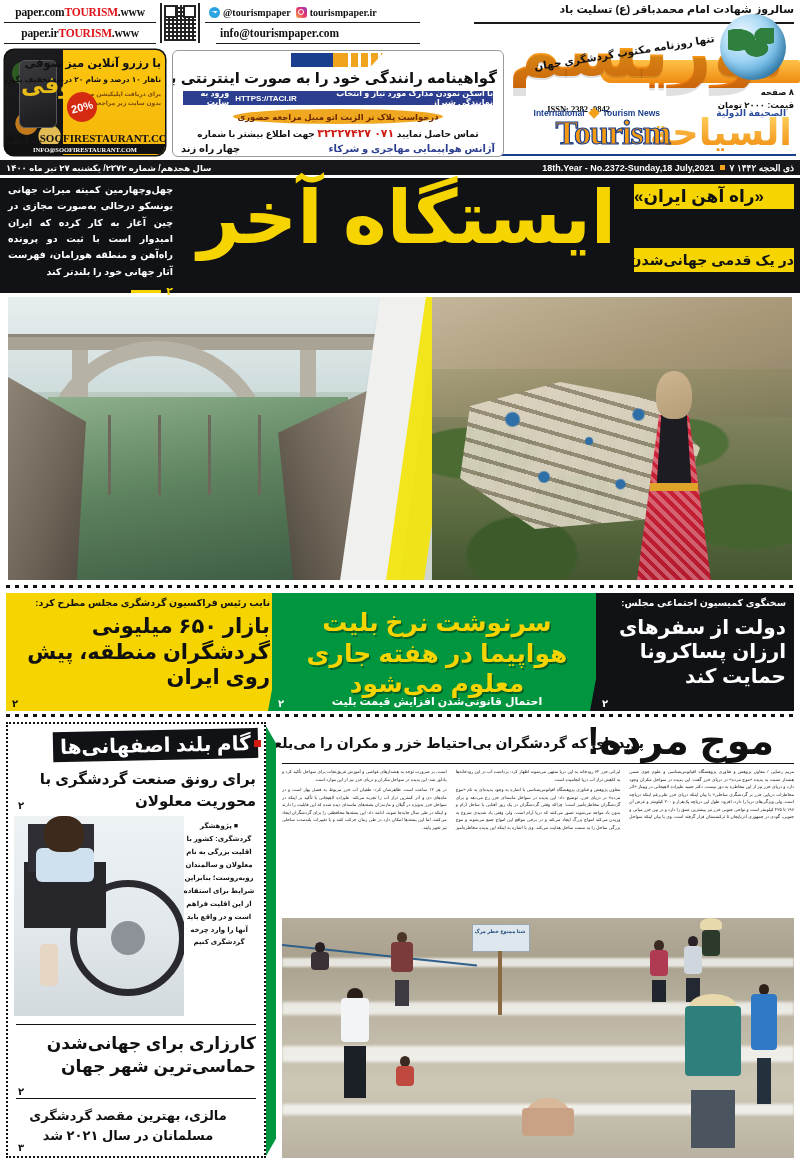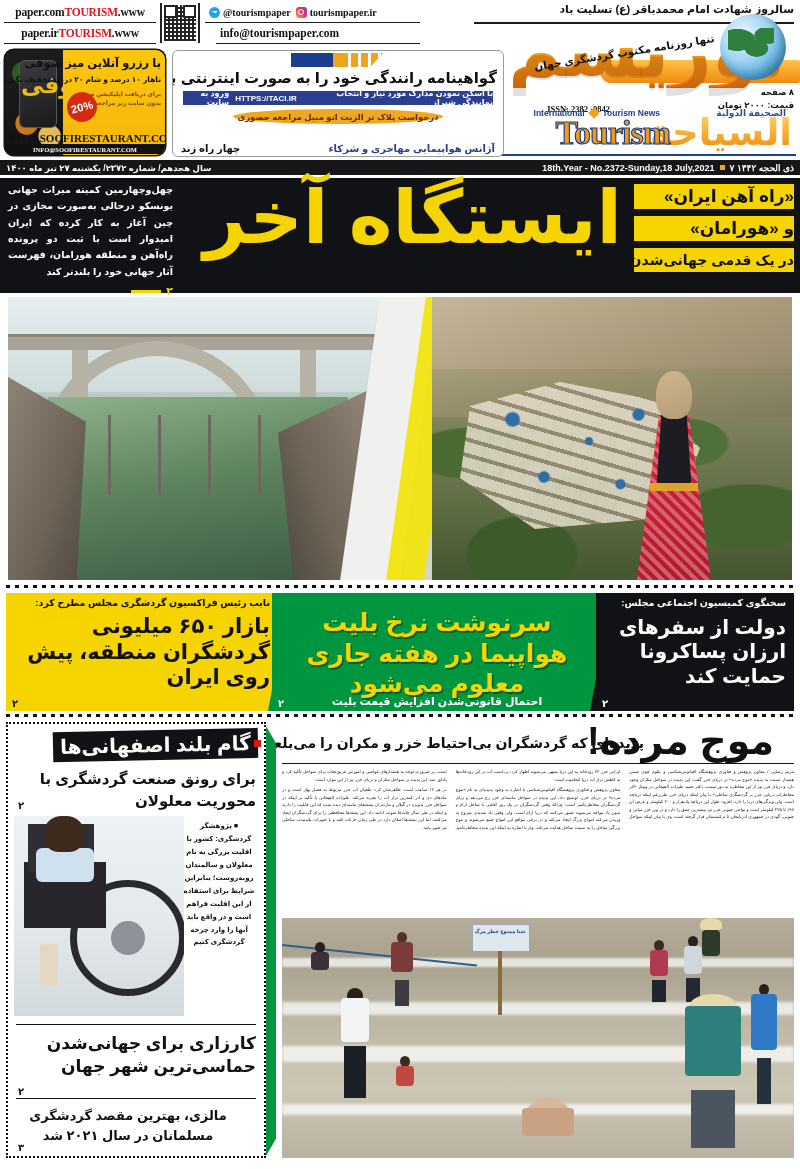--- a/index.html
+++ b/index.html
@@ -145,25 +145,25 @@
     color:#fff;display:flex;align-items:center;justify-content:space-between;padding:0 6px;
     box-sizing:border-box;}
   .datebar .en{font-size:9px;font-weight:bold;direction:ltr;
     font-family:"Liberation Sans",sans-serif;display:flex;gap:5px;align-items:center;}
   .datebar .sq{width:5px;height:5px;background:#f0a31c;display:inline-block;}
   .datebar .fa{font-size:8.5px;font-weight:bold;}
 
   
   .hband{position:absolute;left:0;top:178px;width:800px;height:115px;background:#111215;}
   .kicker{position:absolute;right:6px;width:160px;background:#f5d400;color:#111;font-weight:bold;
-    font-size:17px;text-align:right;padding:2px 0;white-space:nowrap;}
+    font-size:17px;text-align:left;padding:2px 0;white-space:nowrap;}
   .k1{top:6px;}
   .k2{top:38px;}
   .k3{top:70px;font-size:14px;padding:4px 0;}
-  .bigtitle{position:absolute;right:178px;top:2px;width:430px;text-align:right;color:#f5d400;
+  .bigtitle{position:absolute;right:178px;top:2px;width:430px;text-align:center;color:#f5d400;
     font-size:74px;font-weight:bold;line-height:1.02;letter-spacing:-2px;white-space:nowrap;
     direction:rtl;}
   .lede{position:absolute;left:8px;top:4px;width:165px;color:#fff;font-size:9.5px;
     line-height:1.72;text-align:justify;font-weight:bold;}
   .lede .pg{display:block;margin-top:2px;display:flex;align-items:center;gap:5px;}
   .lede .pg .dash{width:30px;height:2.5px;background:#f5d400;}
   .lede .pg .n{color:#f5d400;font-size:11px;}
 
   
   .mainphoto{position:absolute;left:8px;top:297px;width:784px;height:283px;overflow:hidden;
@@ -402,38 +402,42 @@
 
   <div class="ad-lic">
     <div class="bars"></div>
     <div class="h">گواهینامه رانندگی خود را به صورت اینترنتی بین المللی نمایید</div>
     <div class="blue">
       <span>با اسکن نمودن مدارک مورد نیاز و انتخاب نمایندگی شیراز</span>
       <span class="w">HTTPS://TACI.IR</span>
       <span>ورود به سایت</span>
     </div>
     <div class="oval">درخواست پلاک تر الزیت اتو مبیل مراجعه حضوری</div>
+    <div class="tel">
+      <span>تماس حاصل نمایید</span>
+      <span class="num">۰۷۱ ۳۲۲۲۷۴۲۷</span>
+      <span>جهت اطلاع بیشتر با شماره</span>
+    </div>
     <div class="foot">
       <span class="a">آژانس هواپیمایی مهاجری و شرکاء</span>
       <span class="b">چهار راه زند</span>
     </div>
   </div>
 
   <div class="datebar">
     <div class="en">
       <span>18th.Year - No.2372-Sunday,18 July,2021</span>
       <span class="sq"></span>
       <span>۷ ذی الحجه ۱۴۴۲</span>
     </div>
     <div class="fa">سال هجدهم/ شماره ۲۳۷۲/ یکشنبه ۲۷ تیر ماه ۱۴۰۰</div>
   </div>
 
   <div class="hband">
     <div class="kicker k1">«راه آهن ایران»</div>
-    <div class="kicker k2">و «هورامان»</div>
     <div class="kicker k3">در یک قدمی جهانی‌شدن</div>
     <div class="bigtitle">ایستگاه آخر</div>
     <div class="lede">
       <span>چهل‌وچهارمین کمیته میراث جهانی یونسکو درحالی به‌صورت مجازی در چین آغاز به کار کرده که ایران امیدوار است با ثبت دو پرونده راه‌آهن و منطقه هورامان، فهرست آثار جهانی خود را بلندتر کند</span>
       <span class="pg">
         <span class="n">۲</span>
         <span class="dash"></span>
       </span>
     </div>
   </div>

